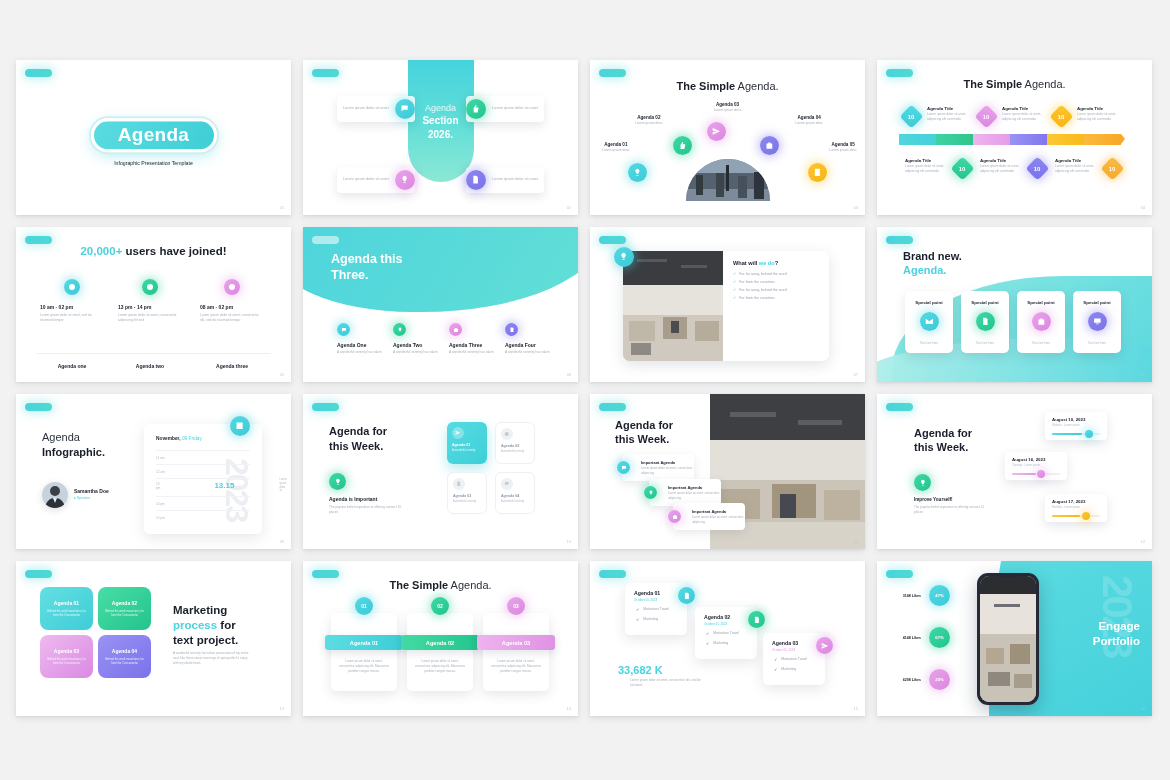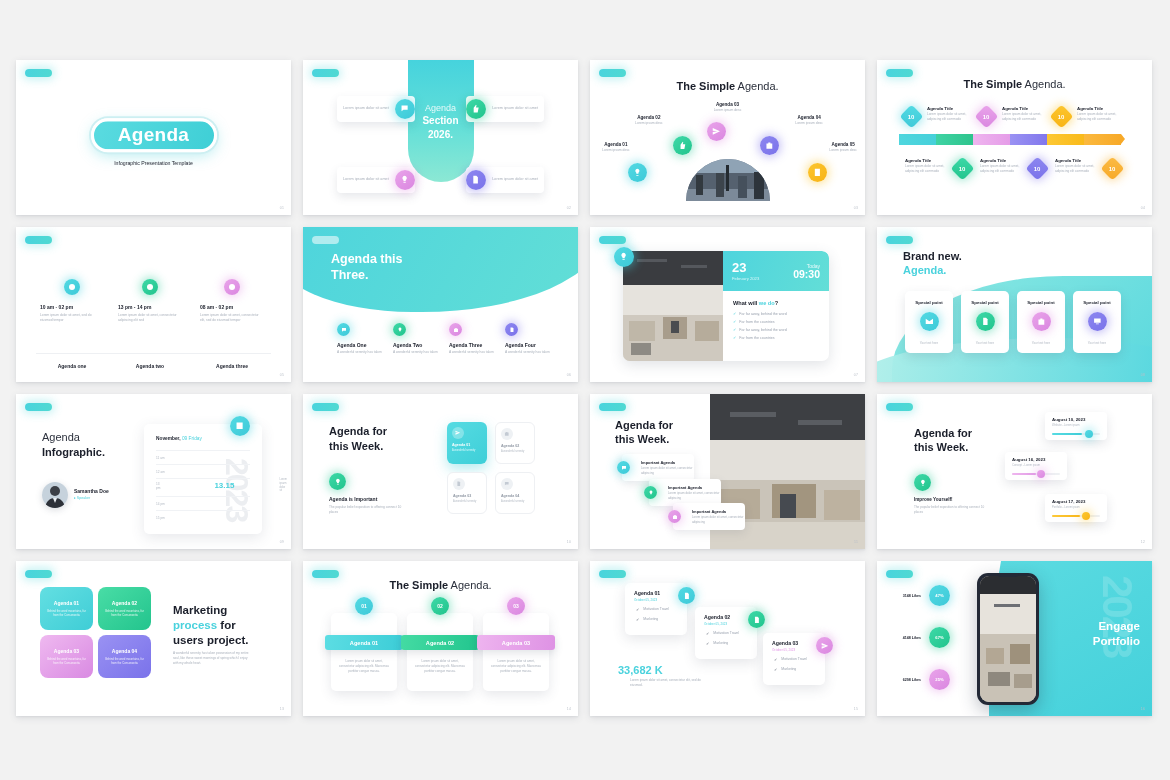--- a/index.html
+++ b/index.html
@@ -446,20 +446,23 @@
       <div class="p">Lorem ipsum dolor sit amet, adipiscing elit commodo</div>
     </div>
     <div style="position:absolute;left:227px;top:100px;background:linear-gradient(140deg,#fbbb45,#f7a928);box-shadow:0 0 10px 2px rgba(248,175,45,.45);" class="circ s4-dia">
       <span>10</span>
     </div>
     <div class="pgnum">04</div>
   </div>
 
   <div class="slide">
     <div class="badge"></div>
+    <div class="s5-title">
+      <span class="t-teal bold">20,000+</span><span class="bold t-dark"> users have joined!</span>
+    </div>
 
     <div class="s5-col" style="left:18px;">
       <div class="circ c-teal s5-ring">
           <i></i>
         </div>
       <div class="s5-time" style="margin-left:6px;">10 am - 02 pm</div>
       <div class="s5-d" style="margin-left:6px;width:64px;">Lorem ipsum dolor sit amet, sed do eiusmod tempor</div>
     </div>
     <div class="s5-col" style="left:96px;">
       <div class="circ c-green s5-ring">
@@ -542,30 +545,20 @@
           <rect x="6" y="70" width="26" height="20" fill="#bfb7a8"></rect>
           <rect x="40" y="66" width="24" height="22" fill="#a89d8c"></rect>
           <rect x="72" y="70" width="24" height="20" fill="#b6ac9b"></rect>
           <rect x="8" y="92" width="20" height="12" fill="#8d8a84"></rect>
           <rect x="14" y="8" width="30" height="3" fill="#55585d"></rect>
           <rect x="58" y="14" width="26" height="3" fill="#55585d"></rect>
           <rect x="48" y="70" width="8" height="12" fill="#4a4c50"></rect>
         </svg>
       </div>
       <div class="s7-right">
-        <div class="s7-head">
-          <div>
-            <div class="s7-day">23</div>
-            <div class="s7-mon">February 2023</div>
-          </div>
-          <div>
-            <div class="s7-today">Today</div>
-            <div class="s7-clock">09:30</div>
-          </div>
-        </div>
         <div class="s7-q">
           <span class="t-dark">What will </span><span class="t-teal">we do</span><span class="t-dark">?</span>
         </div>
         <div class="s7-li">
             <span class="s7-ck">✓</span>
             <span>Far far away, behind the word</span>
           </div>
         <div class="s7-li">
             <span class="s7-ck">✓</span>
             <span>Far from the countries</span>
@@ -856,21 +849,21 @@
       <div class="h">Agenda 03</div>
       <div class="p">Behind the word mountains, far from the Consonantia</div>
     </div>
     <div class="s13-tile" style="left:82px;top:74px;background:linear-gradient(140deg,#9a92f3,#7a72ea);">
       <div class="h">Agenda 04</div>
       <div class="p">Behind the word mountains, far from the Consonantia</div>
     </div>
     <div class="s13-title">
       <div>Marketing</div>
       <div><span class="t-teal">process</span><span> for</span></div>
-      <div>users project.</div>
+      <div>text project.</div>
     </div>
     <div class="s13-p">A wonderful serenity has taken possession of my entire soul, like these sweet mornings of spring which I enjoy with my whole heart.</div>
     <div class="pgnum">13</div>
   </div>
 
   <div class="slide">
     <div class="badge"></div>
     <div class="s14-title">
       <span class="bold t-dark">The Simple</span><span style="color:#2c313d"> Agenda.</span>
     </div>

